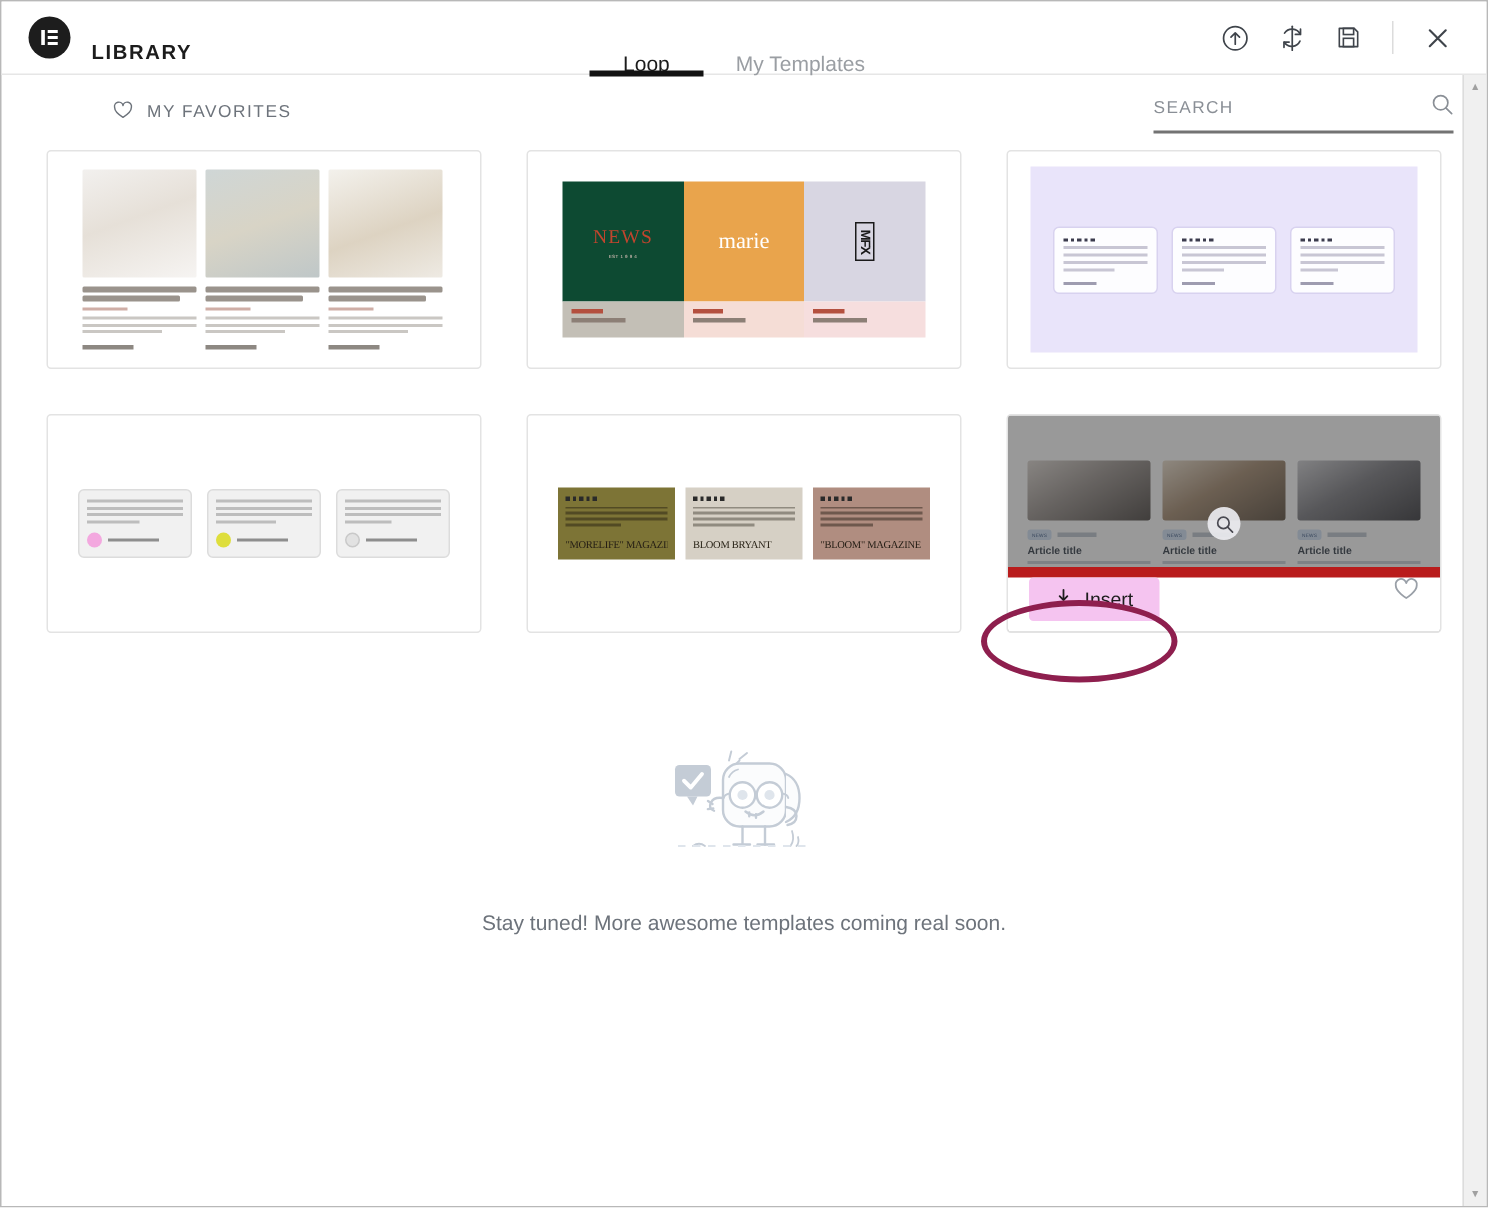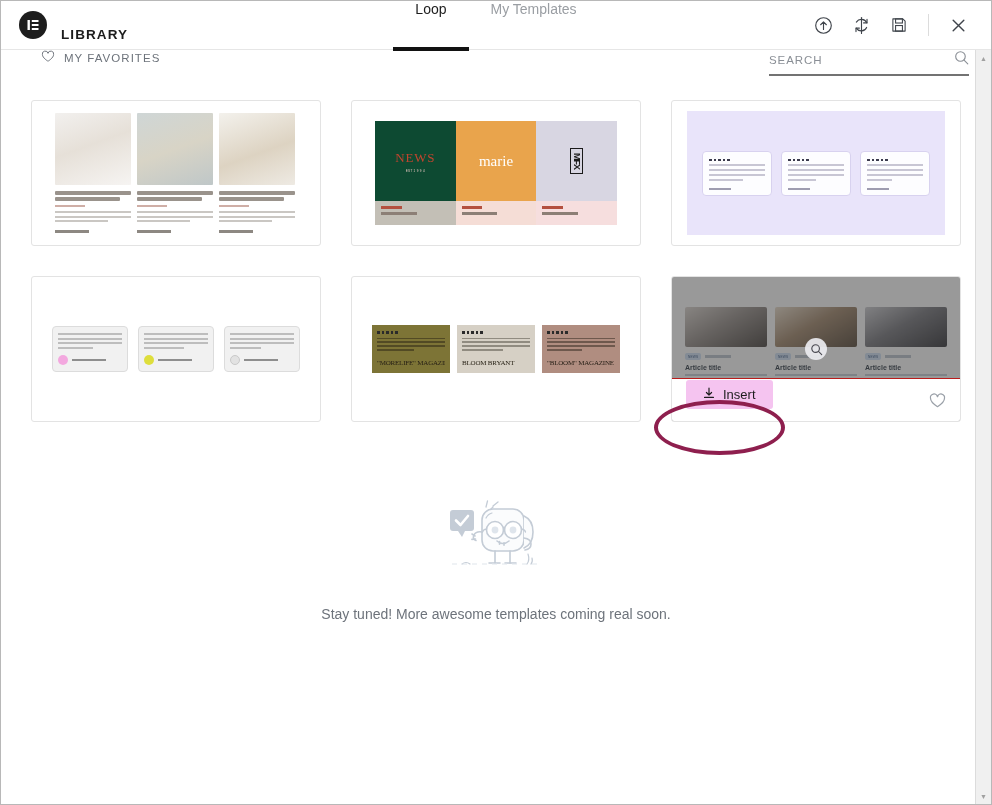--- a/index.html
+++ b/index.html
@@ -43,21 +43,21 @@
   }
 
   .tabs {
     position: absolute; left: 0; right: 0; top: 0;
     height: 49px;
     display: flex; justify-content: center; align-items: stretch;
     pointer-events: none;
   }
   .tab {
     pointer-events: auto;
-    display: flex; align-items: flex-start; justify-content: center;
+    display: flex; align-items: flex-end; justify-content: center;
     padding: 0 22px;
     font-size: 14px;
     color: #9a9ea3;
     position: relative;
     cursor: pointer;
   }
   .tab.active { color: #1c1c1c; }
   .tab.active::after {
     content: "";
     position: absolute; left: 0; right: 0; bottom: -1px;
@@ -73,23 +73,24 @@
   .hicon {
     width: 34px; height: 34px;
     display: flex; align-items: center; justify-content: center;
     cursor: pointer; color: #3f444b;
   }
   .hdivider { width: 1px; height: 22px; background: #dcdcdc; margin: 0 8px; }
 
   
   .subbar {
     height: 50px;
-    display: flex; align-items: flex-start;
+    display: flex; align-items: center;
     padding: 0 22px 0 40px;
     background: #fff;
+    margin-left: 34px;
   }
   .favorites {
     display: flex; align-items: center; gap: 9px;
     font-size: 11.5px; letter-spacing: .09em;
     color: #6d737b; cursor: pointer;
   }
   .search-wrap {
     margin-left: auto;
     width: 200px;
     display: flex; align-items: center;
@@ -249,23 +250,23 @@
   }
   .zoom-badge {
     width: 22px; height: 22px; border-radius: 50%;
     background: rgba(235,235,240,.92);
     display: flex; align-items: center; justify-content: center;
     color: #4a4a52;
   }
   .card-footer {
     position: absolute; left: 0; right: 0; bottom: 0;
     height: 43px; background: #fff;
-    border-top: 1px solid #b91c1c;
-    display: flex; align-items: flex-end;
-    padding: 12px 14px;
+    border-top: 7px solid #b91c1c;
+    display: flex; align-items: flex-start;
+    padding: 0 14px;
   }
   .insert-btn {
     display: flex; align-items: center; gap: 8px;
     background: #f5c4f0;
     border: none; border-radius: 3px;
     padding: 7px 17px;
     font-family: "Liberation Sans", sans-serif;
     font-size: 13px; color: #1d1d1d;
     cursor: pointer;
   }

